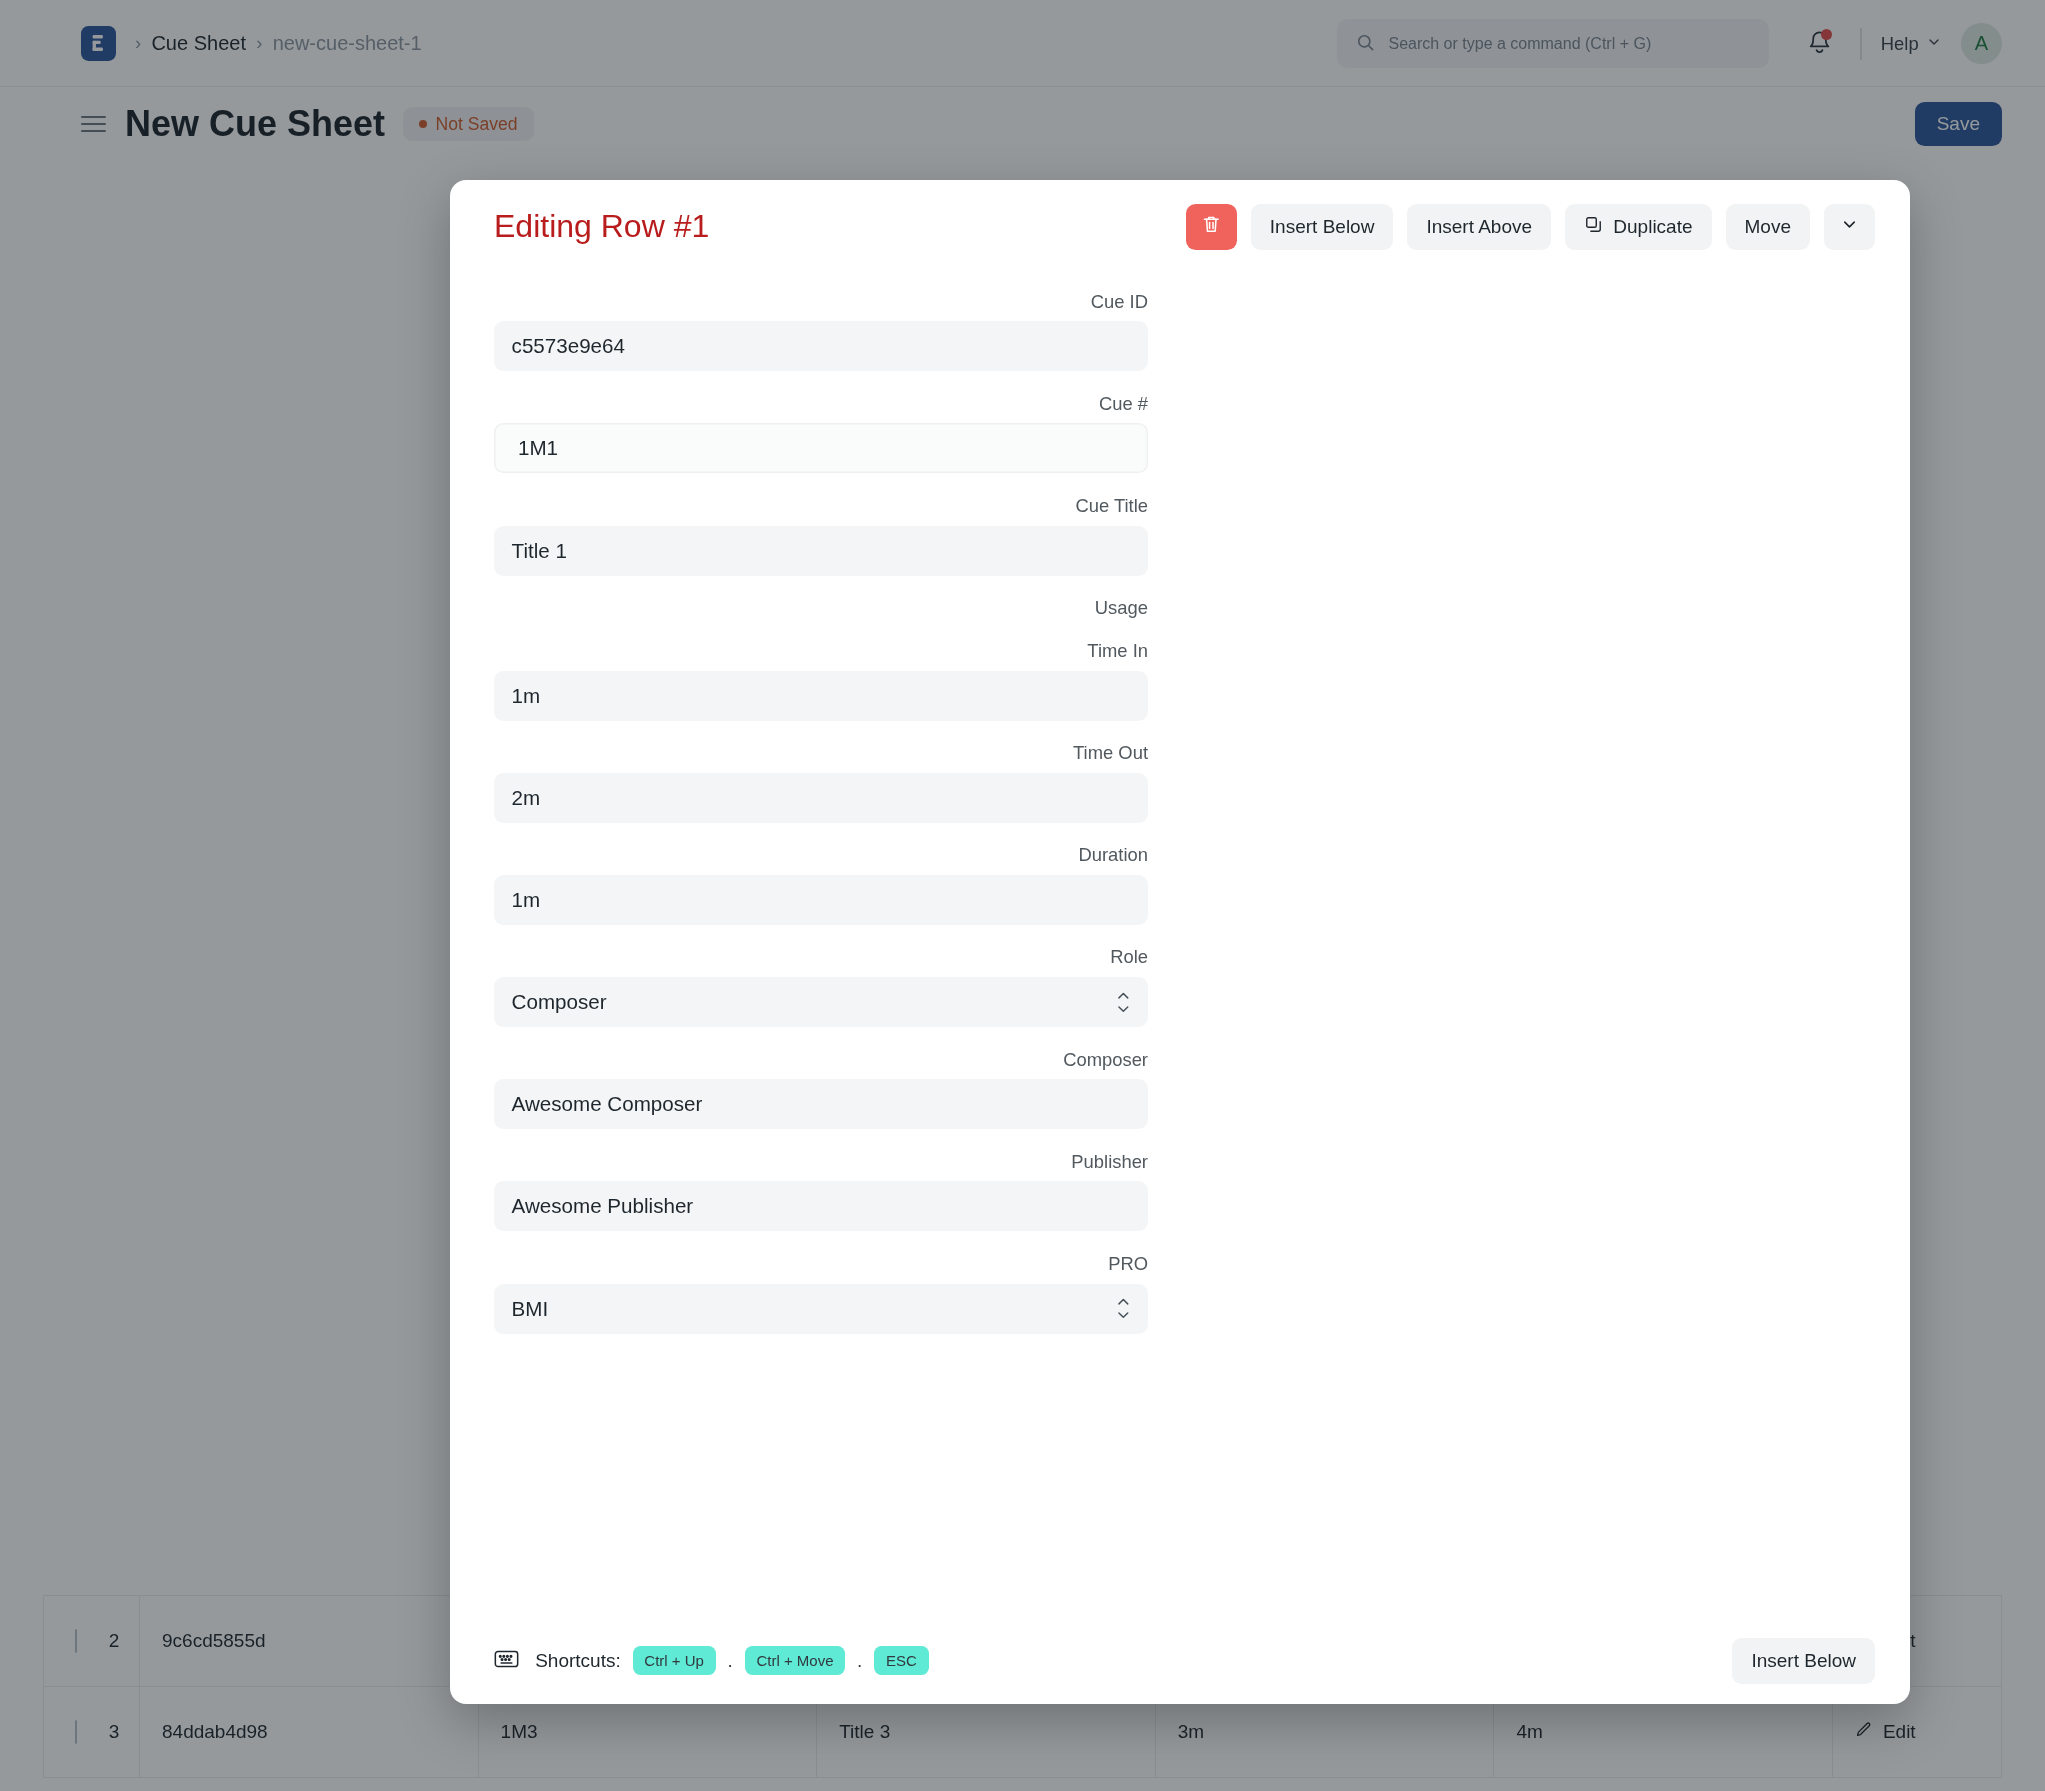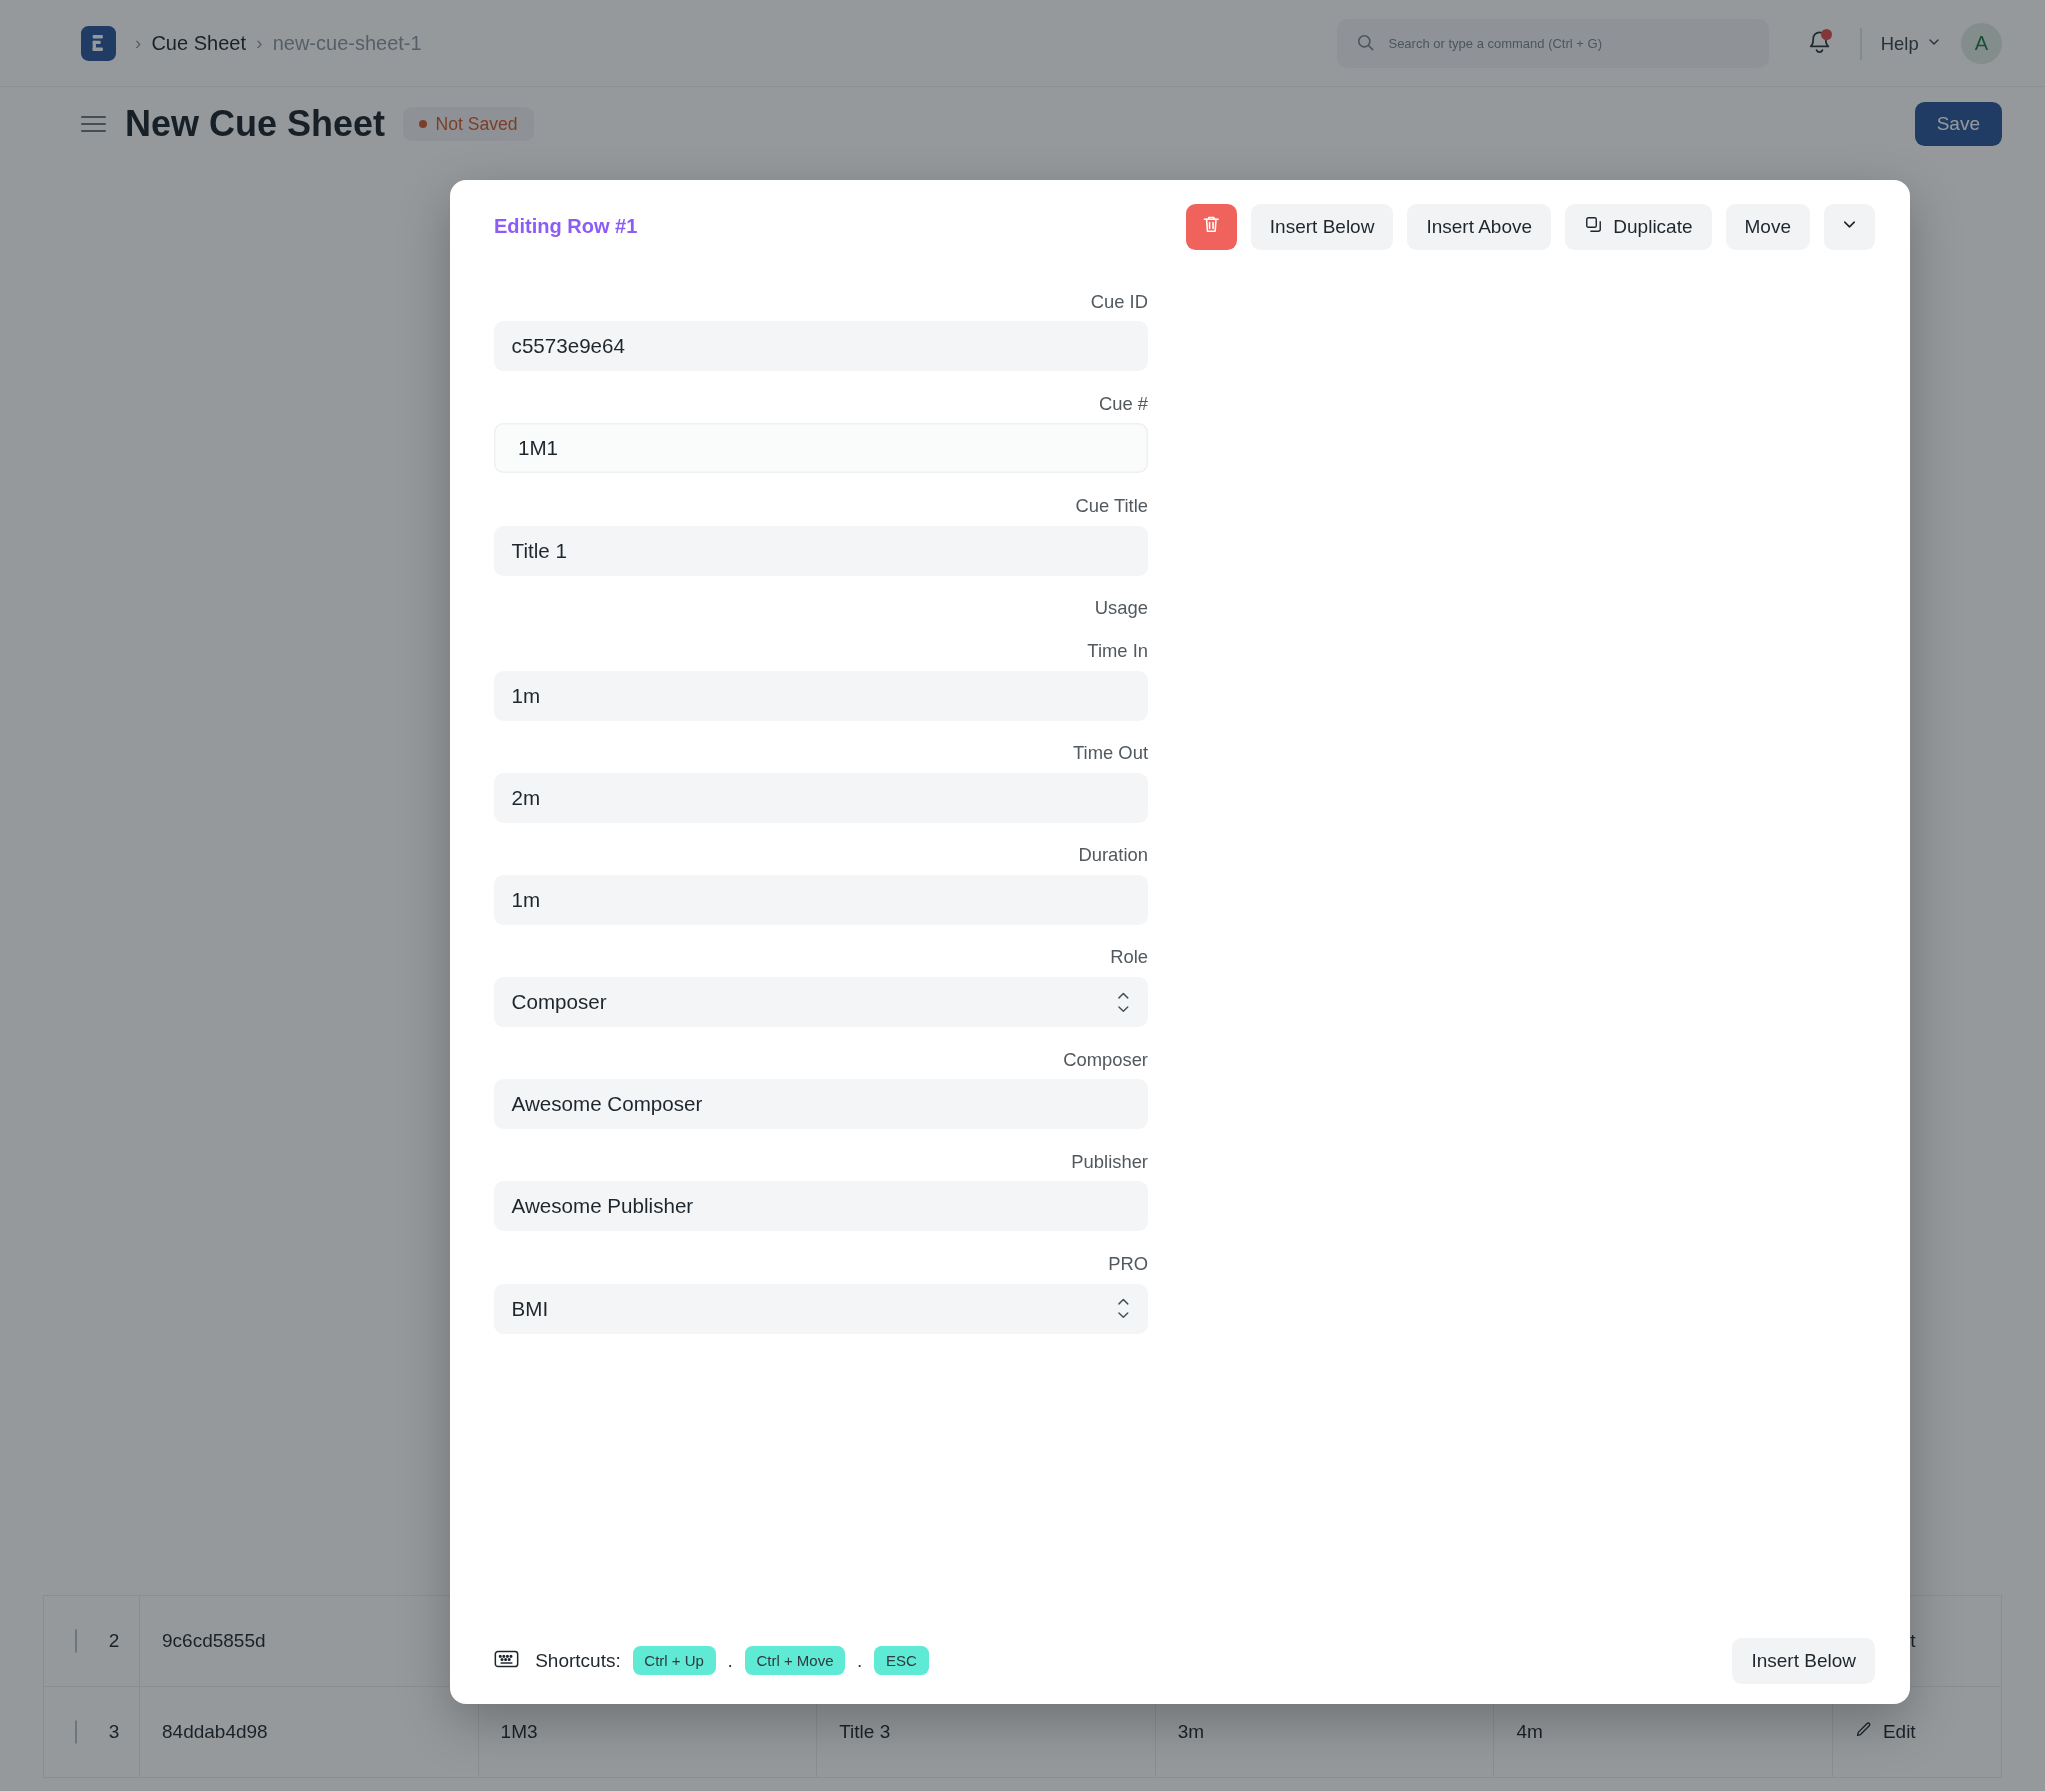--- a/index.html
+++ b/index.html
@@ -44,21 +44,21 @@
     display: flex; align-items: center; gap: 0;
   }
   .searchbox {
     width: 432px; height: 49px;
     background: #f4f5f6;
     border-radius: 10.3px;
     display: flex; align-items: center;
     padding: 0 19px;
     gap: 13.2px;
   }
-  .searchbox .ph { font-size: 13px; color: #7a838d; white-space: nowrap; }
+  .searchbox .ph { font-size: 16px; color: #7a838d; white-space: nowrap; }
   .bell-wrap { position: relative; width: 44px; height: 49px; display:flex; align-items:center; justify-content:center; margin-left: 28px; }
   .bell-dot {
     position: absolute; top: 10.3px; right: 8.8px;
     width: 11px; height: 11px; border-radius: 50%;
     background: #e24c4c;
   }
   .nav-divider { width: 1.5px; height: 32px; background: #dfe3e6; margin: 0 19px; }
   .help { display: flex; align-items: center; gap: 7.4px; font-size: 18.4px; color: #38414a; }
   .avatar {
     width: 41px; height: 41px; border-radius: 50%;
@@ -137,21 +137,21 @@
     box-shadow: 0 17.6px 51px rgba(0,0,0,0.25);
     display: flex; flex-direction: column;
     overflow: hidden;
   }
   .modal-head {
     flex: 0 0 93px;
     display: flex; align-items: center;
     padding: 0 44px 0 44px;
     position: relative;
   }
-  .modal-title { font-size: 20px; font-weight: 700; color: #8b5cf6; }
+  .modal-title { font-size: 32px; font-weight: 400; color: #b91c1c; }
   .modal-actions {
     position: absolute; right: 35px;
     display: flex; align-items: center; gap: 14px;
   }
   .btn {
     background: #f2f3f4;
     border: none; border-radius: 9.6px;
     height: 46px; padding: 0 19px;
     font-size: 19px; color: #1f272e;
     font-family: inherit;

